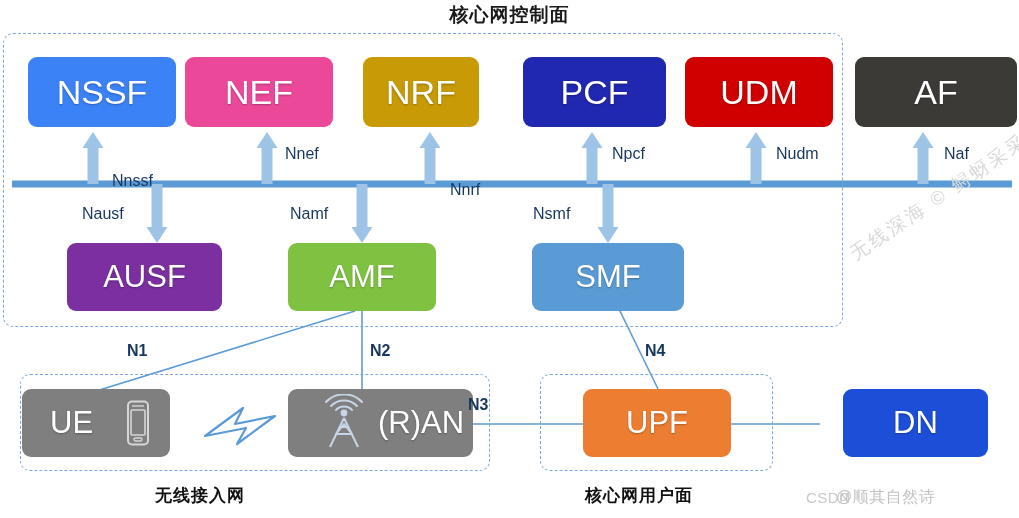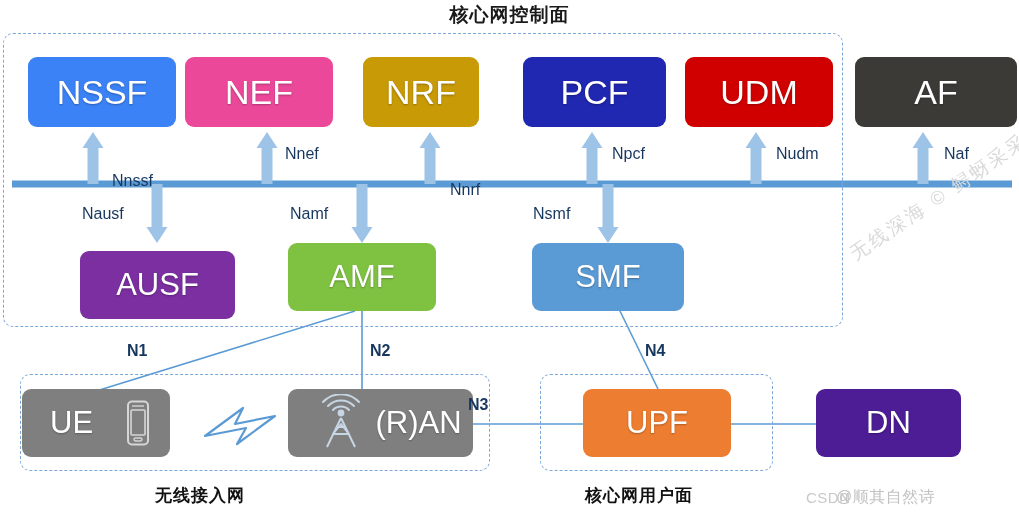--- a/index.html
+++ b/index.html
@@ -71,32 +71,32 @@
   .node.mid   { top: 243px; height: 68px; font-size: 31px; }
   .node.bot   { top: 389px; height: 68px; font-size: 31px; }
 
   .n-nssf { left: 28px;  width: 148px; background: #3b82f6; }
   .n-nef  { left: 185px; width: 148px; background: #ec4899; }
   .n-nrf  { left: 363px; width: 116px; background: #C79A06; }
   .n-pcf  { left: 523px; width: 143px; background: #2027B0; }
   .n-udm  { left: 685px; width: 148px; background: #D00000; }
   .n-af   { left: 855px; width: 162px; background: #3C3A37; }
 
-  .n-ausf { left: 80px;  width: 155px; background: #7B2FA0; margin-top: 8px; }
+  .n-ausf { left: 67px;  width: 155px; background: #7B2FA0; }
   .n-amf  { left: 288px; width: 148px; background: #7FC242; }
   .n-smf  { left: 532px; width: 152px; background: #5B9BD5; }
 
   .n-ue   { left: 22px;  width: 148px; background: #7F7F7F; gap: 20px; }
   .n-ran  { left: 288px; width: 185px; background: #7F7F7F; }
   .n-upf  { left: 583px; width: 148px; background: #ED7D31; }
-  .n-dn   { left: 816px; width: 145px; background: #4c1d95; }
+  .n-dn   { left: 843px; width: 145px; background: #1d4ed8; }
 
   .node .lbl { position: relative; z-index: 2; }
   .node.n-ue  { justify-content: flex-start; padding-left: 28px; }
-  .node.n-ran { justify-content: center; padding-left: 14px; }
+  .node.n-ran { justify-content: flex-start; padding-left: 28px; }
 
   .icon-inline { display:inline-flex; align-items:center; }
   .icon-phone { margin-left: 12px; }
   .icon-tower { margin-right: 6px; }
 
   
   .iflabel {
     position: absolute;
     font-size: 16px; color: #17375E;
     z-index: 5; white-space: nowrap;

